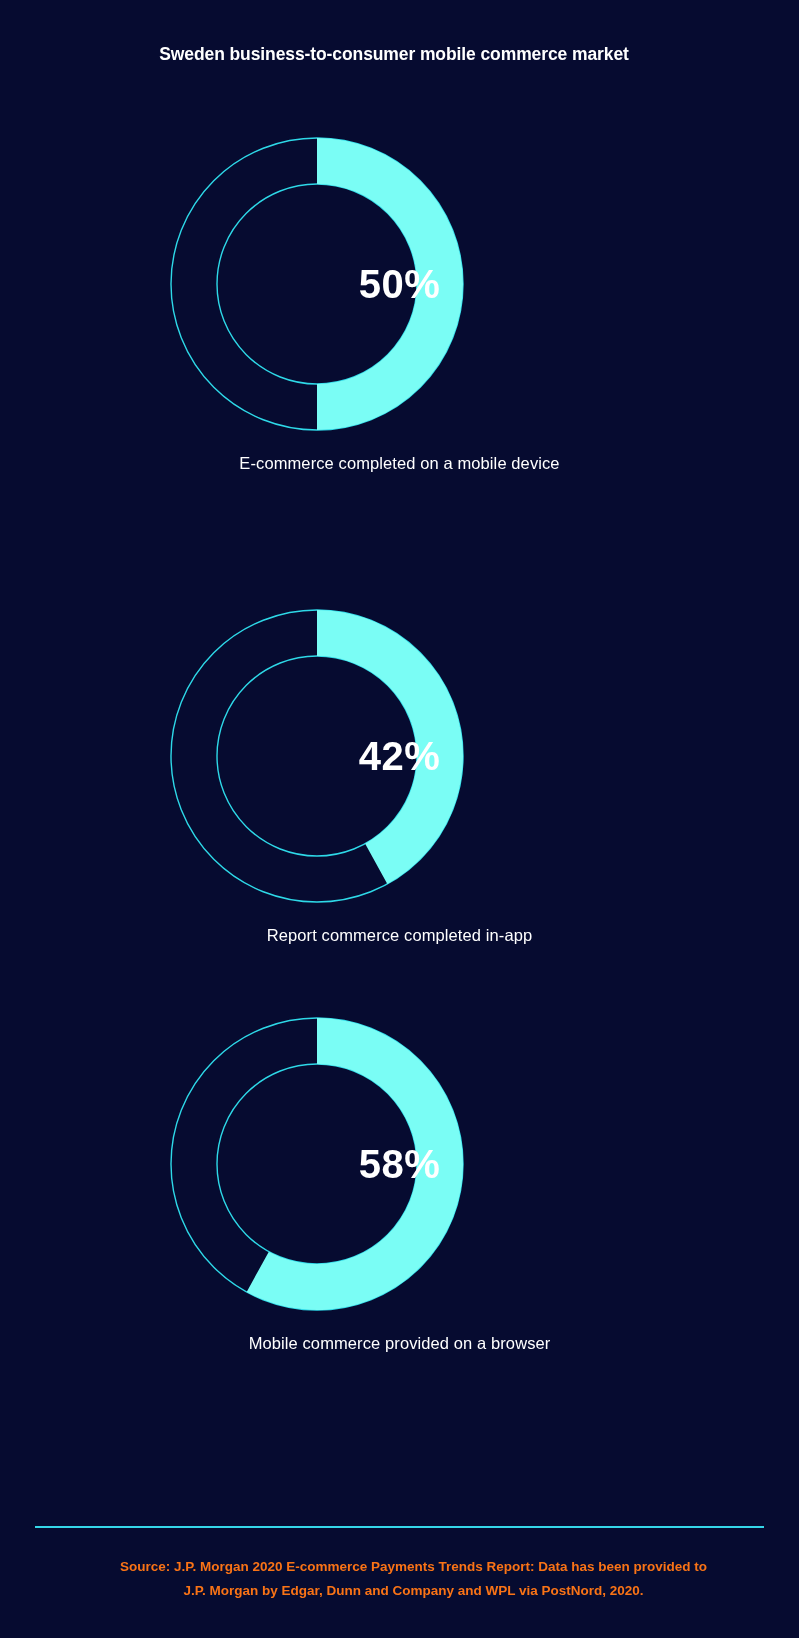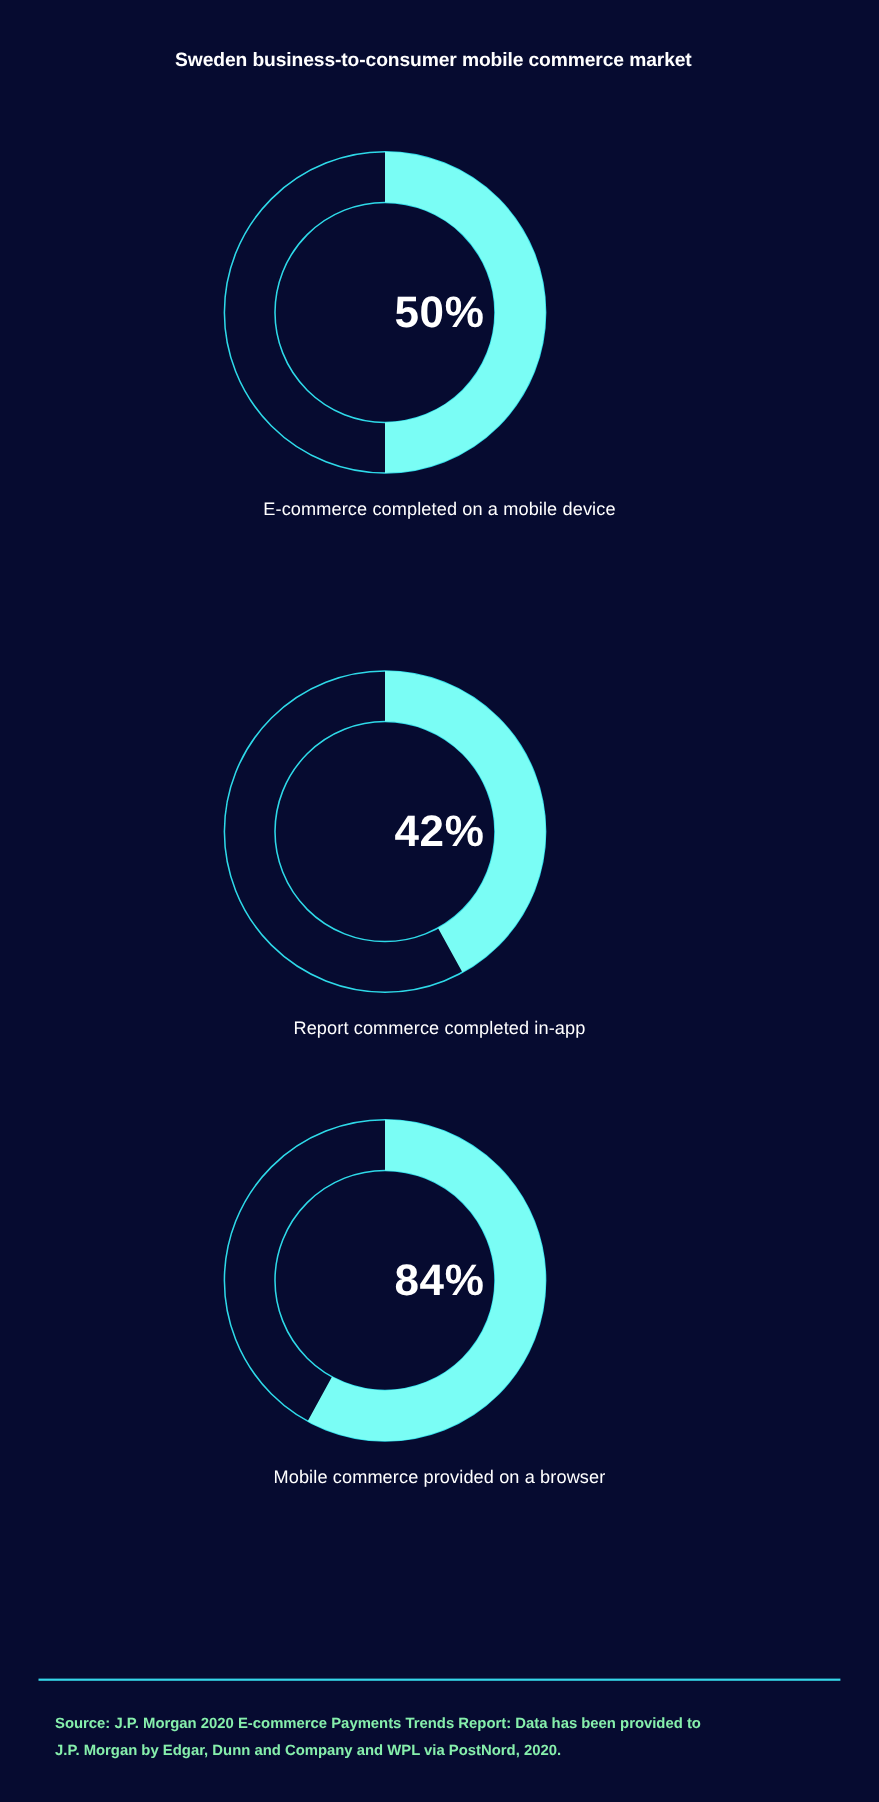--- a/index.html
+++ b/index.html
@@ -38,21 +38,20 @@
     text-align: center;
   }
   #block-0 { top: 130px; }
   #block-1 { top: 602px; text-align: center; }
   #block-2 { top: 1010px; }
 
   .donut-wrap {
     width: 634px;
     height: 308px;
     position: relative;
-    padding-left: 33px;
   }
   .donut-svg {
     display: block;
     margin: 0 auto;
   }
   .donut-value {
     position: absolute;
     top: 0;
     left: 0;
     width: 799px;
@@ -76,24 +75,25 @@
   .divider {
     position: absolute;
     left: 35px;
     top: 1526px;
     width: 729px;
     height: 2px;
     background: #35d6e8;
   }
   .source-wrap {
     position: absolute;
-    left: 50px;
+    left: 64px;
     top: 1555px;
     width: 699px;
-    color: #86efac;
+    text-align: center;
+    color: #f97316;
     font-size: 13.5px;
     font-weight: bold;
     line-height: 24px;
   }
   .source-line { display: block; }
 </style>
 </head>
 <body>
 
 <div class="infographic">
@@ -124,21 +124,21 @@
     <div class="caption">Report commerce completed in-app</div>
   </div>
 
   <div class="chart-block" id="block-2">
     <div class="donut-wrap">
       <svg class="donut-svg" width="308" height="308" viewBox="0 0 308 308">
         <circle cx="154" cy="154" r="146" fill="none" stroke="#2ed9e8" stroke-width="1.4"></circle>
         <circle cx="154" cy="154" r="100" fill="none" stroke="#2ed9e8" stroke-width="1.4"></circle>
         <path id="arc-2" fill="#7afdf5" d="M 154.000 8.000 A 146 146 0 1 1 83.664 281.941 L 105.825 241.631 A 100 100 0 1 0 154.000 54.000 Z"></path>
       </svg>
-      <div class="donut-value">84%</div>
+      <div class="donut-value">58%</div>
     </div>
     <div class="caption">Mobile commerce provided on a browser</div>
   </div>
 
   <div class="divider"></div>
 
   <div class="source-wrap">
     <span class="source-line">Source: J.P. Morgan 2020 E-commerce Payments Trends Report: Data has been provided to</span>
     <span class="source-line">J.P. Morgan by Edgar, Dunn and Company and WPL via PostNord, 2020.</span>
   </div>

